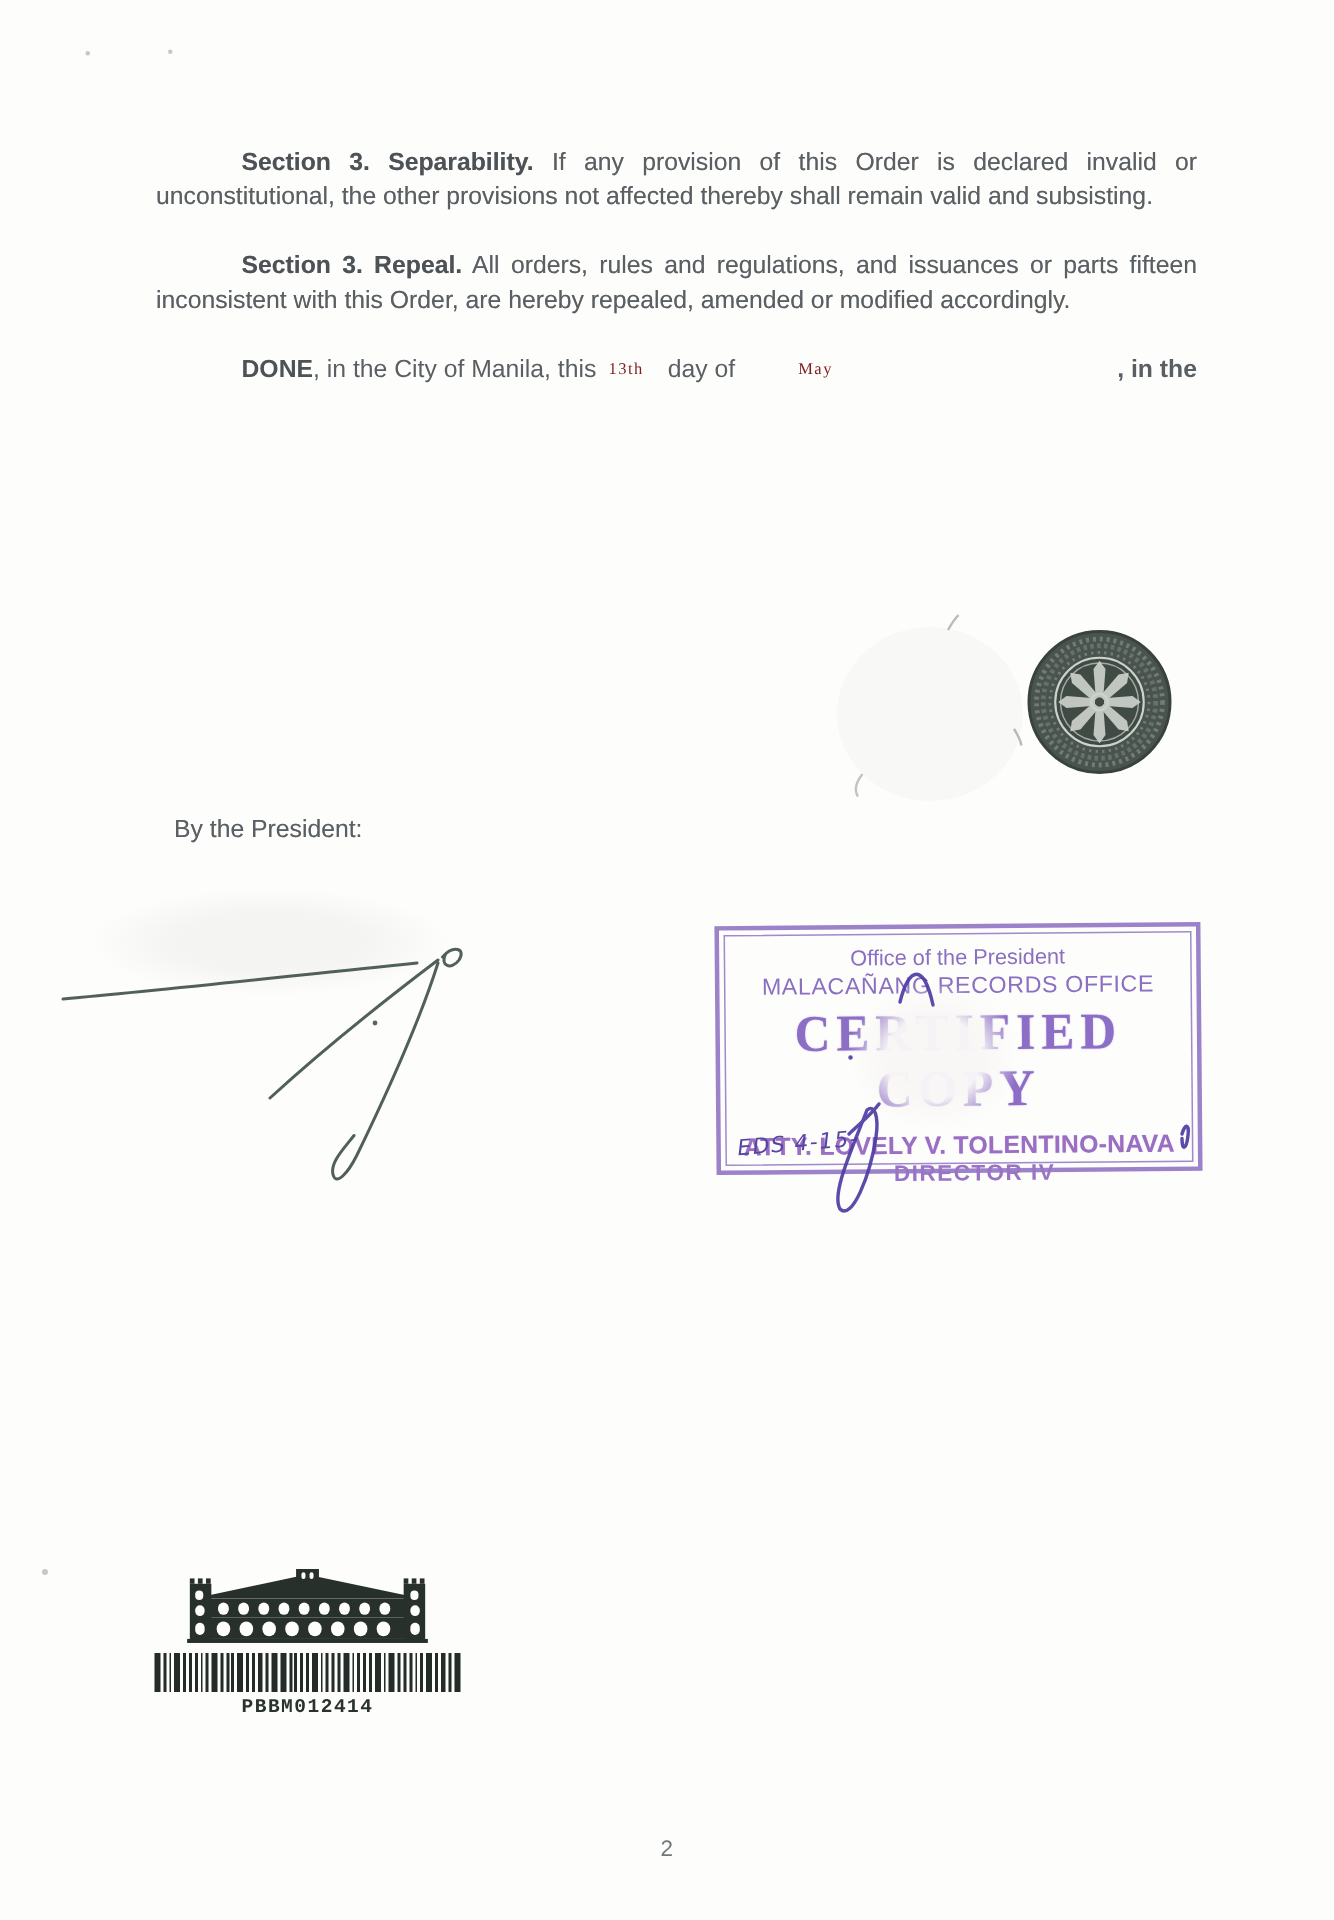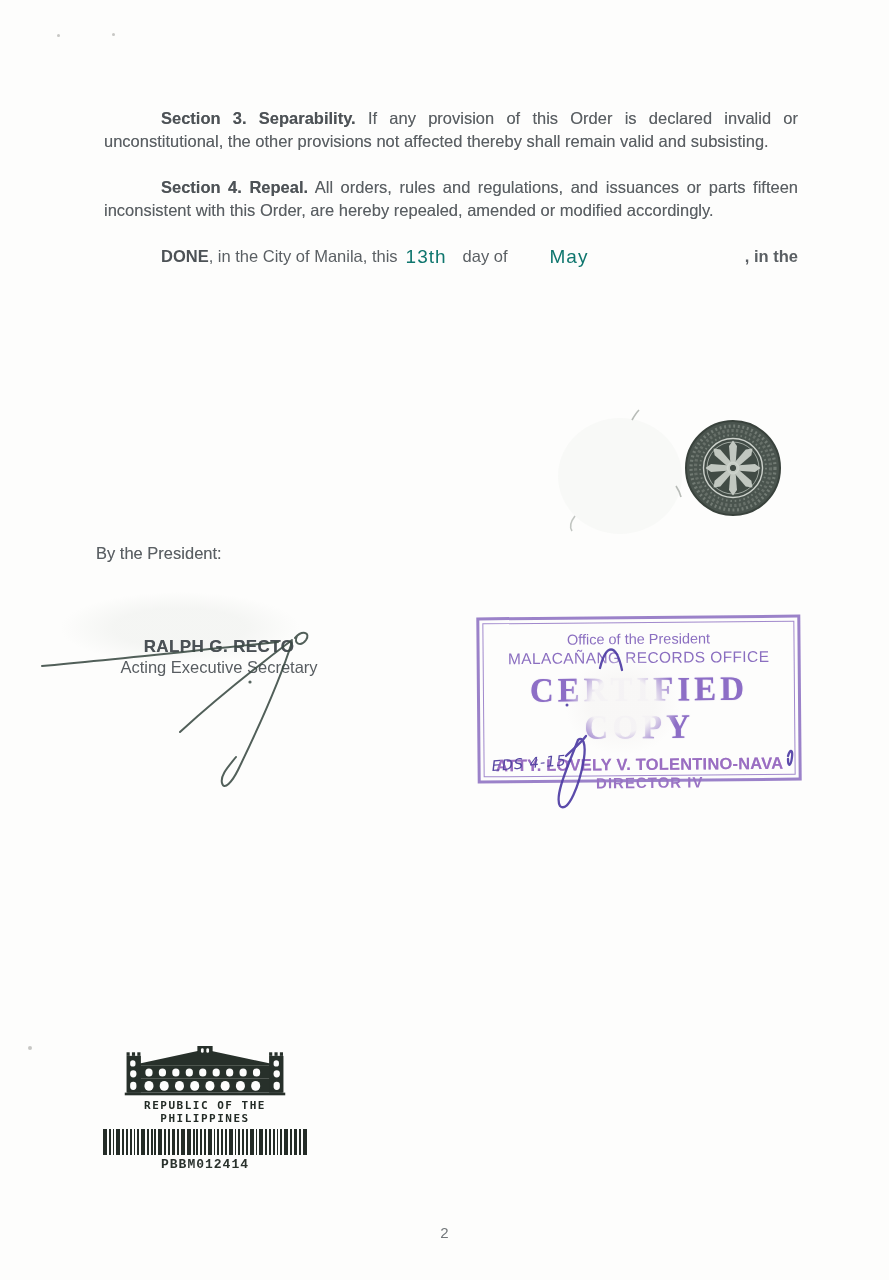--- a/index.html
+++ b/index.html
@@ -3,41 +3,41 @@
 <meta charset="utf-8">
 <style>
   html,body{margin:0;padding:0;background:#ffffff;}
   .page{
     position:relative;width:889px;height:1280px;overflow:hidden;
     background:#fdfdfc;
     font-family:"Liberation Sans",sans-serif;
     color:#5a5f63;
   }
   
-  .content{position:absolute;left:104px;top:107px;width:694px;}
+  .content{position:absolute;left:104px;top:97px;width:694px;}
   .para{
     margin:0 0 23px 0;text-align:justify;text-indent:57px;
     font-size:16.5px;line-height:23px;color:#5a5f63;
     text-shadow:0 0 .4px rgba(90,95,99,.55);
   }
   .para b{color:#4d5256;}
   .done{margin-top:23px;font-size:16.5px;line-height:23px;}
   .done-l1{display:flex;align-items:center;white-space:pre;}
   .done-l1 .ind{display:inline-block;width:57px;flex:0 0 57px;}
   .done-l1 b{color:#4d5256;}
   .typed{
-    font-family:Liberation Sans, sans-serif;font-size:19px;color:#0f766e;
+    font-family:Liberation Serif, serif;font-size:11px;color:#7f1d1d;
     letter-spacing:1px;margin-left:8px;
   }
   .done-mid{margin-left:16px;}
   .typed.month{margin-left:42px;}
   .done-tail{margin-left:auto;font-weight:bold;}
   .done-l2{margin-top:0;}
   
-  .by-pres{position:absolute;left:96px;top:544px;font-size:16.5px;color:#5a5f63;
+  .by-pres{position:absolute;left:116px;top:544px;font-size:16.5px;color:#5a5f63;
     text-shadow:0 0 .4px rgba(90,95,99,.5);}
   .sign-block{position:absolute;left:100px;top:637px;width:238px;text-align:center;}
   .sign-name{font-size:17px;font-weight:bold;color:#4b5156;letter-spacing:.4px;
     text-shadow:0 0 .5px rgba(60,70,66,.6);}
   .sign-title{font-size:16.5px;color:#585d61;margin-top:1px;}
   .sig-svg{position:absolute;left:40px;top:580px;pointer-events:none;}
   .blur-cloud{position:absolute;border-radius:50%;
     background:radial-gradient(closest-side,rgba(244,245,243,.95) 55%,rgba(244,245,243,0));}
   
   .seal{position:absolute;left:683px;top:418px;}
@@ -94,21 +94,21 @@
 <body>
 
 <div class="page">
 
   <div class="speck" style="left:57px;top:34px;width:3px;height:3px;"></div>
   <div class="speck" style="left:112px;top:33px;width:3px;height:3px;"></div>
   <div class="speck" style="left:28px;top:1046px;width:4px;height:4px;"></div>
 
   <div class="content">
     <p class="para"><b>Section 3. Separability.</b> <span>If any provision of this Order is declared invalid or unconstitutional, the other provisions not affected thereby shall remain valid and subsisting.</span></p>
-    <p class="para"><b>Section 4. Repeal.</b> <span>All orders, rules and regulations, and issuances or parts fifteen inconsistent with this Order, are hereby repealed, amended or modified accordingly.</span></p>
+    <p class="para"><b>Section 3. Repeal.</b> <span>All orders, rules and regulations, and issuances or parts fifteen inconsistent with this Order, are hereby repealed, amended or modified accordingly.</span></p>
 
     <div class="done">
       <div class="done-l1">
         <span class="ind"></span><b>DONE</b><span>, in the City of Manila, this</span><span class="typed">13th</span><span class="done-mid">day of</span><span class="typed month">May</span><span class="done-tail">, in the</span>
       </div>
     </div>
   </div>
 
   <svg class="seal-smudge" width="150" height="150" viewBox="0 0 150 150">
     <ellipse cx="70" cy="78" rx="62" ry="58" fill="#aeb4ae" opacity="0.06"></ellipse>
@@ -135,24 +135,20 @@
       <path d="M47.5,47 L46,28 L50,22.5 L54,28 L52.5,47 Z" transform="rotate(270 50 50)"></path>
       <path d="M47.5,47 L46,28 L50,22.5 L54,28 L52.5,47 Z" transform="rotate(315 50 50)"></path>
     </g>
     <circle cx="50" cy="50" r="5.5" fill="none" stroke="#ccd2cb" stroke-width="1.8"></circle>
   </svg>
 
   <div class="by-pres">By the President:</div>
 
   <div class="blur-cloud" style="left:60px;top:592px;width:240px;height:72px;"></div>
 
-  <div class="sign-block">
-    <div class="sign-name">RALPH G. RECTO</div>
-    <div class="sign-title">Acting Executive Secretary</div>
-  </div>
 
   <svg class="sig-svg" width="310" height="225" viewBox="0 0 310 225">
     <g stroke="#3a4a43" stroke-width="2" fill="none" opacity="0.88" stroke-linecap="round">
       <path d="M2,86 C70,80 150,71 238,62"></path>
       <path d="M140,152 C175,120 215,88 252,60"></path>
       <path d="M252,62 C240,100 215,155 198,190 C192,202 184,211 182,203 C180,195 189,186 196,177"></path>
       <path d="M255,58 C262,50 271,52 266,60 C261,67 253,64 257,56"></path>
     </g>
     <circle cx="210" cy="102" r="1.6" fill="#3a4a43" opacity="0.85"></circle>
   </svg>
@@ -219,21 +215,20 @@
         <rect x="93" y="39" width="10" height="11" rx="5"></rect>
           <rect x="110" y="39" width="10" height="11" rx="5"></rect>
         <rect x="127" y="39" width="10" height="11" rx="5"></rect>
           <rect x="144" y="39" width="10" height="11" rx="5"></rect>
         <rect x="9" y="27" width="7" height="8" rx="3.5"></rect>
           <rect x="169" y="27" width="7" height="8" rx="3.5"></rect>
         <rect x="9" y="40" width="7" height="9" rx="3.5"></rect>
           <rect x="169" y="40" width="7" height="9" rx="3.5"></rect>
       </g>
     </svg>
-    <div class="country">REPUBLIC OF THE PHILIPPINES</div>
     <div class="barcode" id="barcode">
         <div class="bar" style="left:0.00px;width:3.81px"></div>
         <div class="bar" style="left:5.72px;width:1.91px"></div>
         <div class="bar" style="left:9.53px;width:1.91px"></div>
         <div class="bar" style="left:13.35px;width:3.81px"></div>
         <div class="bar" style="left:19.07px;width:1.91px"></div>
         <div class="bar" style="left:22.88px;width:1.91px"></div>
         <div class="bar" style="left:26.69px;width:1.91px"></div>
         <div class="bar" style="left:30.50px;width:1.91px"></div>
         <div class="bar" style="left:34.32px;width:1.91px"></div>

